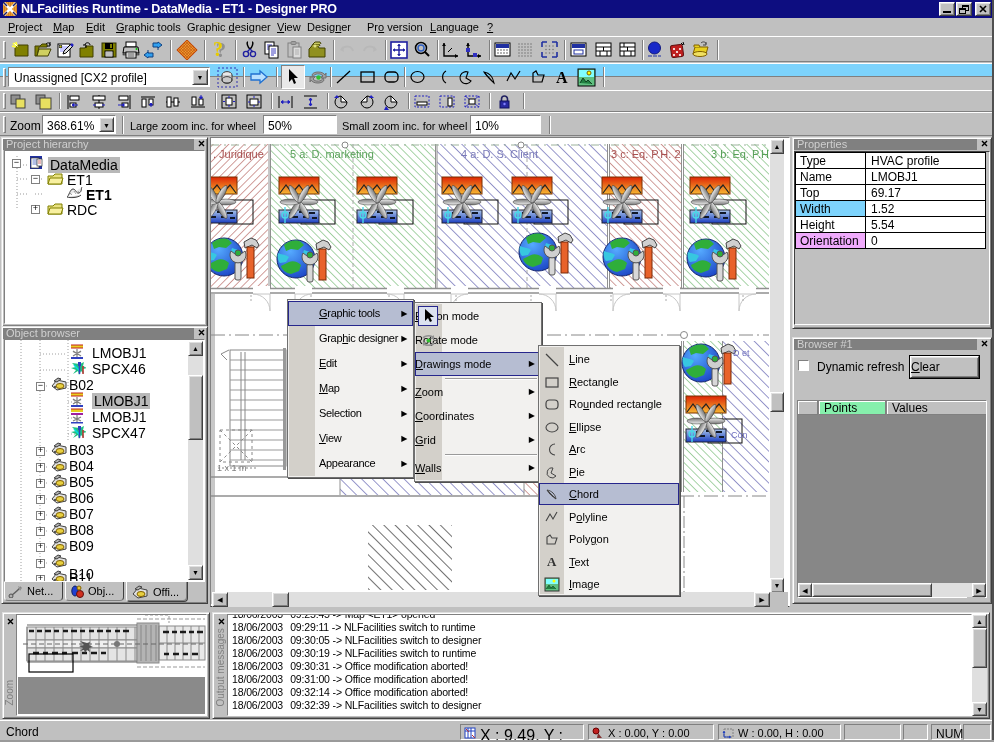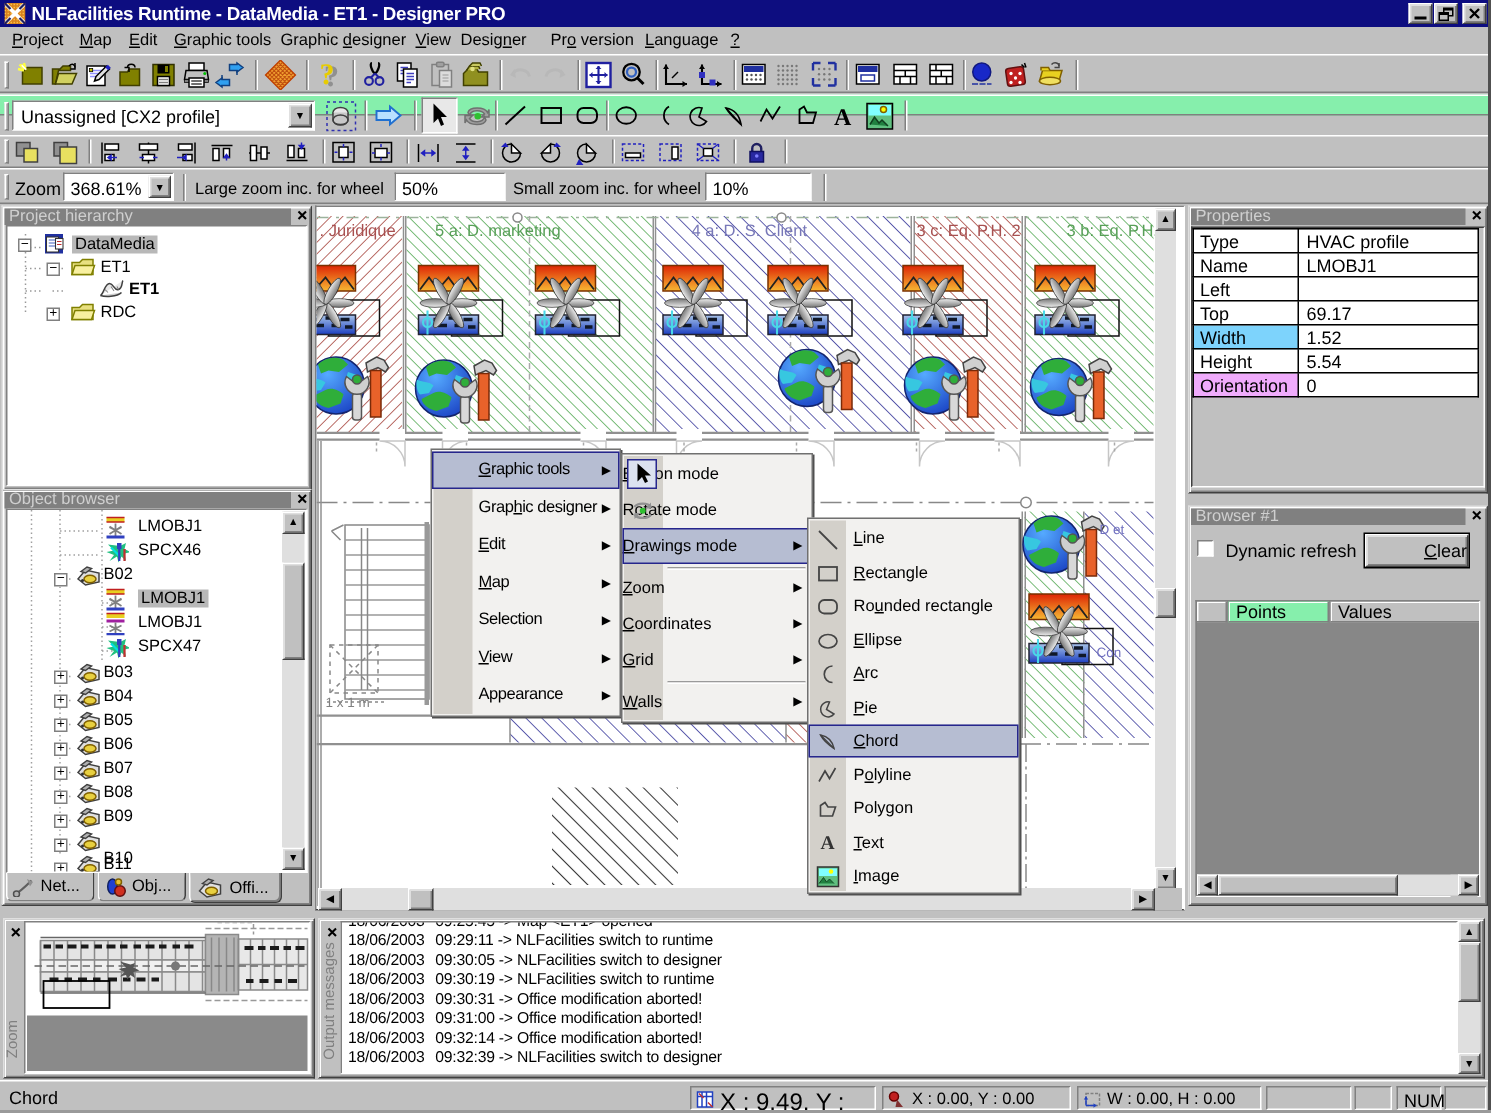--- a/index.html
+++ b/index.html
@@ -9,21 +9,21 @@
 .raised2{border-top:1px solid #dfdfdf;border-left:1px solid #dfdfdf;border-right:1px solid #404040;border-bottom:1px solid #404040;box-shadow:inset 1px 1px 0 #fff,inset -1px -1px 0 #808080}
 .sunkenL{border-top:1px solid #808080;border-left:1px solid #808080;border-right:1px solid #fff;border-bottom:1px solid #fff}
 .grip{position:absolute;width:3px;border-top:1px solid #fff;border-left:1px solid #fff;border-right:1px solid #808080;border-bottom:1px solid #808080;background:#c0c0c0}
 .tbsep{position:absolute;width:2px;border-left:1px solid #808080;border-right:1px solid #fff}
 .cap{position:absolute;left:3px;right:16px;height:11px;background:#808080;color:#cfcfcf;font-size:11px;line-height:10px;padding-left:3px;overflow:visible}
 .capx{position:absolute;right:-13px;top:0px;color:#000;font-size:9px;font-weight:bold;line-height:11px}
 .u{text-decoration:underline}
 .mi{position:absolute;left:0;width:100%;line-height:25px;font-size:11px}
 .arr{position:absolute;right:6px;top:0;font-size:8px}
 .hl{background:#b6bdd2;outline:1px solid #26268c;outline-offset:-1px}
-.treerow{position:absolute;font-size:11px;white-space:nowrap}
+.treerow{position:absolute;font-size:14px;white-space:nowrap}
 .pmbox{position:absolute;width:9px;height:9px;background:#fff;border:1px solid #808080;font-size:9px;line-height:7px;text-align:center;font-family:"Liberation Mono",monospace}
 #menu1 .mi{letter-spacing:-0.3px;padding-left:31px}
 </style></head>
 <body>
 
 <div class="abs" style="left:992px;top:0;width:2px;height:742px;background:#505050;z-index:50"></div>
 <div class="abs" style="left:0;top:740px;width:994px;height:2px;background:#9a9a9a;z-index:50"></div>
 
 <div class="abs" style="left:0;top:0;width:994px;height:18px;background:#0d0d80"></div>
 <svg class="abs" id="applogo" style="left:3px;top:2px" width="14" height="14">
@@ -261,21 +261,21 @@
     </svg>
 <svg class="abs" style="left:691px;top:3px" width="20" height="20">
       <path d="M2 14l2-7h13l-2 7z" fill="#e8d020" stroke="#806000"></path>
       <path d="M3 7V5h5l1 2" fill="#e8d020" stroke="#806000"></path>
       <ellipse cx="9" cy="14" rx="7" ry="2.5" fill="#f0e060" stroke="#806000"></ellipse>
       <path d="M10 3c2-2 5-1 5 1" fill="none" stroke="#444"></path>
       <path d="M15 2v3h-3" fill="none" stroke="#444"></path>
     </svg>
 <div class="tbsep" style="left:717px;top:3px;height:20px"></div>
 </div>
-<div class="abs" style="left:0;top:63px;width:994px;height:14px;border-top:1px solid #fff;border-bottom:1px solid #808080;background:#86efac" id="tb2">
+<div class="abs" style="left:0;top:63px;width:994px;height:14px;border-top:1px solid #fff;border-bottom:1px solid #808080;background:#7dd3fc" id="tb2">
 <div class="grip" style="left:3px;top:4px;height:19px"></div>
 <div class="abs sunkenL" style="left:8px;top:3px;width:202px;height:20px;background:#fff">
   <span class="abs" style="left:5px;top:3px;font-size:12px">Unassigned [CX2 profile]</span>
   <div class="abs raised" style="right:1px;top:1px;width:16px;height:16px;background:#c0c0c0;text-align:center"><span style="font-size:7px;line-height:16px">▼</span></div>
 </div>
 <svg class="abs" style="left:217px;top:3px" width="21" height="21">
       <rect x="1" y="1" width="19" height="19" fill="none" stroke="#3030b0" stroke-dasharray="2 2"></rect>
       <ellipse cx="10" cy="8" rx="5" ry="3.4" fill="#e8e8e8" stroke="#404040"></ellipse>
       <path d="M5 8v5c0 4 10 4 10 0V8" fill="#c8c8c8" stroke="#404040"></path>
       <ellipse cx="10" cy="13" rx="5" ry="3.4" fill="none" stroke="#404040"></ellipse>
@@ -852,24 +852,20 @@
         <tbody>
             <tr style="height:16px">
               <td style="border:1px solid #000;background:#fff;width:70px;padding:0 0 0 4px">Type</td>
               <td style="border:1px solid #000;background:#fff;padding:0 0 0 5px">HVAC profile</td>
             </tr>
         <tr style="height:16px">
               <td style="border:1px solid #000;background:#fff;padding:0 0 0 4px">Name</td>
               <td style="border:1px solid #000;background:#fff;padding:0 0 0 5px">LMOBJ1</td>
             </tr>
         <tr style="height:16px">
-              <td style="border:1px solid #000;background:#fff;padding:0 0 0 4px">Left</td>
-              <td style="border:1px solid #000;background:#fff;padding:0 0 0 5px"></td>
-            </tr>
-        <tr style="height:16px">
               <td style="border:1px solid #000;background:#fff;padding:0 0 0 4px">Top</td>
               <td style="border:1px solid #000;background:#fff;padding:0 0 0 5px">69.17</td>
             </tr>
         <tr style="height:16px">
               <td style="border:1px solid #000;background:#7dd3fc;padding:0 0 0 4px">Width</td>
               <td style="border:1px solid #000;background:#fff;padding:0 0 0 5px">1.52</td>
             </tr>
         <tr style="height:16px">
               <td style="border:1px solid #000;background:#fff;padding:0 0 0 4px">Height</td>
               <td style="border:1px solid #000;background:#fff;padding:0 0 0 5px">5.54</td>
@@ -883,21 +879,21 @@
     </div>
 
     <div class="abs raised2" style="left:2px;top:201px;width:200px;height:267px"></div>
     <div class="cap" style="left:4px;right:17px;top:203px">Browser #1<span class="capx" style="right:-13px"><svg width="10" height="10">
             <path d="M2 2l5 5M7 2L2 7" stroke="#000" stroke-width="1.4"></path>
           </svg></span></div>
     <div class="abs" style="left:4px;top:215px;width:196px;height:251px;background:#c0c0c0">
       <div class="abs sunkenL" style="left:4px;top:9px;width:11px;height:11px;background:#fff"></div>
       <span class="abs" style="left:23px;top:9px;font-size:12px">Dynamic refresh</span>
       <div class="abs" style="left:115px;top:4px;width:71px;height:24px;border:1px solid #000;background:#c0c0c0">
-          <div class="abs raised" style="left:0;top:0;right:0;bottom:0;text-align:right;font-size:12px;line-height:21px"><span class="u">C</span>lear</div>
+          <div class="abs raised" style="left:0;top:0;right:0;bottom:0;text-align:left;font-size:12px;line-height:21px"><span class="u">C</span>lear</div>
         </div>
       <div class="abs" style="left:3px;top:49px;width:190px;height:198px;border:1px solid #808080;border-right-color:#fff;border-bottom-color:#fff;background:#878787">
         <div class="abs" style="left:0;top:0;width:20px;height:14px;background:#c0c0c0;border-right:1px solid #808080;border-bottom:1px solid #808080;box-shadow:inset 1px 1px 0 #fff"></div>
         <div class="abs" style="left:21px;top:0;width:67px;height:14px;background:#86efac;border-right:1px solid #808080;border-bottom:1px solid #808080;box-shadow:inset 1px 1px 0 #fff;font-size:12px;padding-left:5px">Points</div>
         <div class="abs" style="left:89px;top:0;width:99px;height:14px;background:#c0c0c0;border-bottom:1px solid #808080;box-shadow:inset 1px 1px 0 #fff;font-size:12px;padding-left:5px">Values</div>
         <div class="abs" style="right:1px;bottom:-1px;width:18px;height:15px;background:#c0c0c0"></div>
 
         <div class="abs" style="left:0;bottom:0;height:14px;right:0;background:#dfdfdf"></div>
         <div class="abs raised" style="left:0;bottom:0;width:14px;height:14px;background:#c0c0c0;text-align:center;font-size:7px;line-height:13px">◀</div>
         <div class="abs raised" style="left:14px;bottom:0;width:120px;height:14px;background:#c0c0c0"></div>

